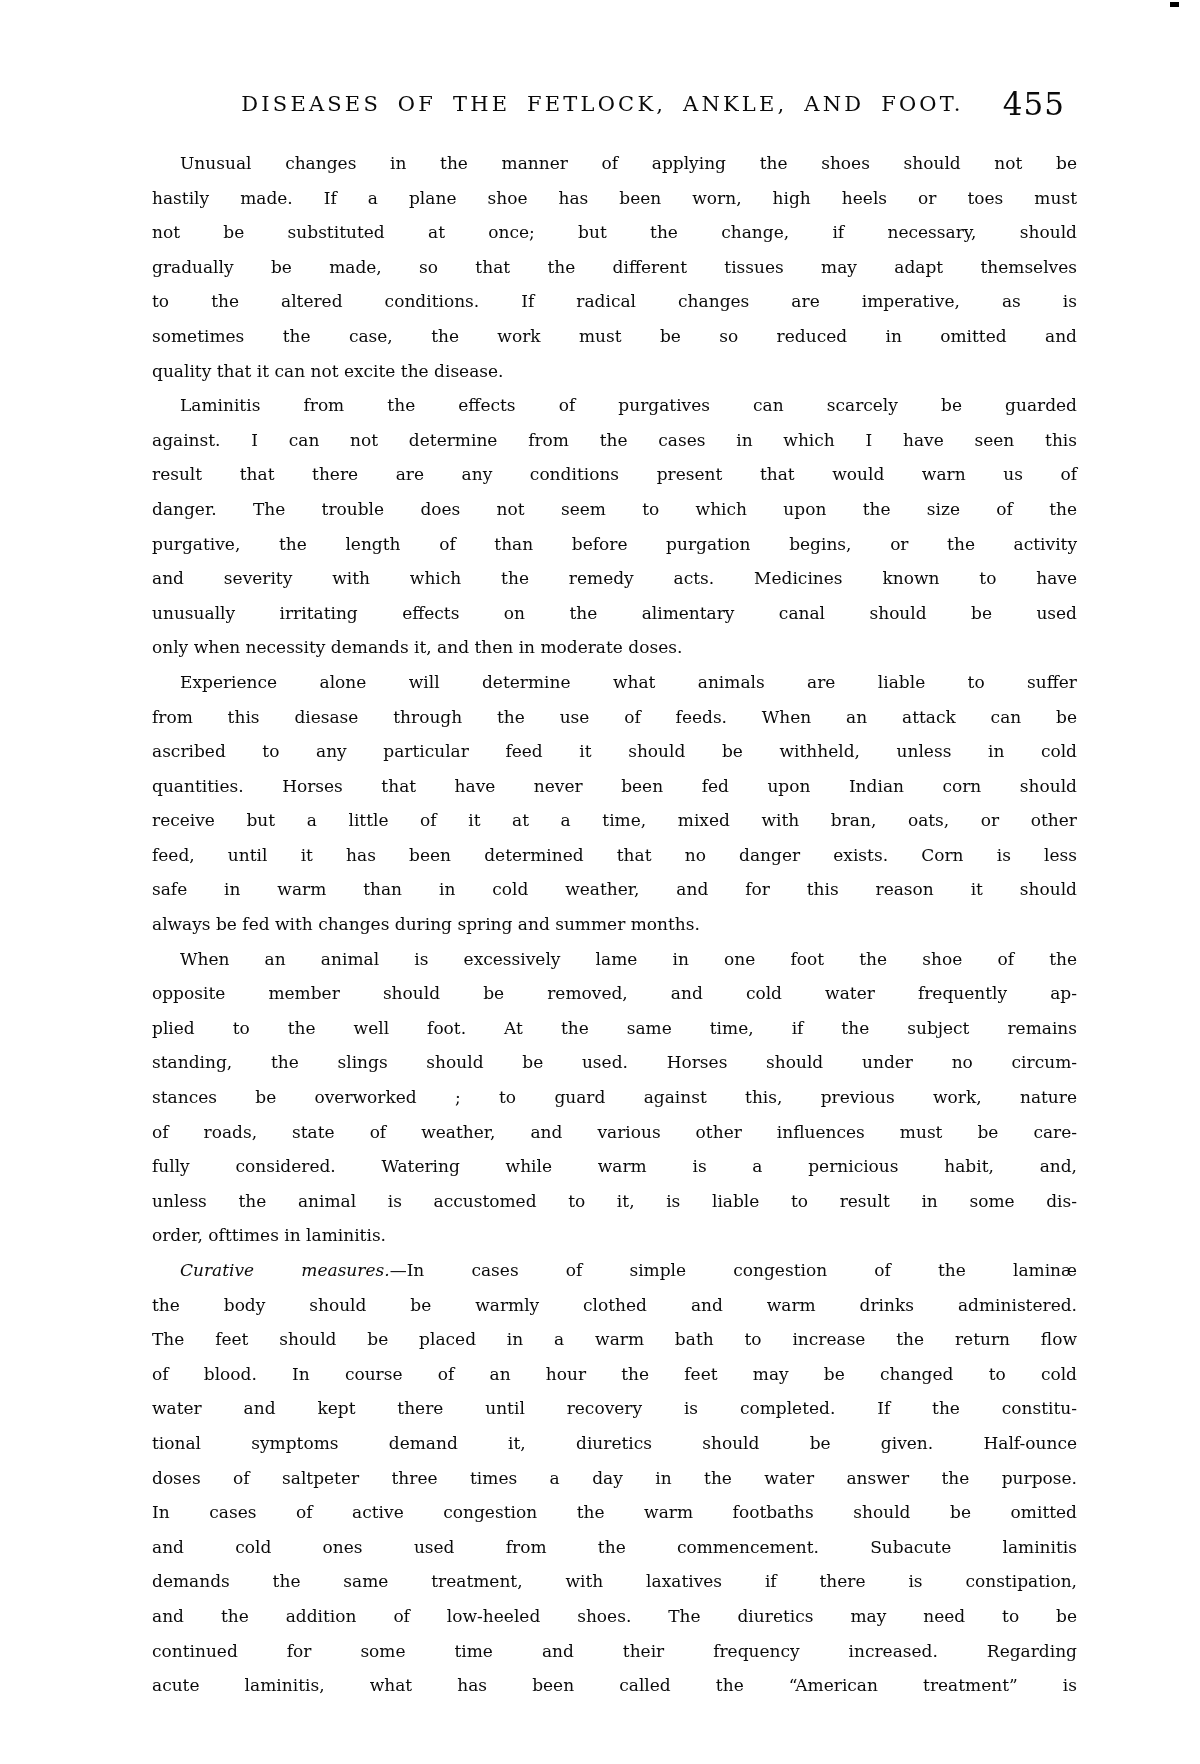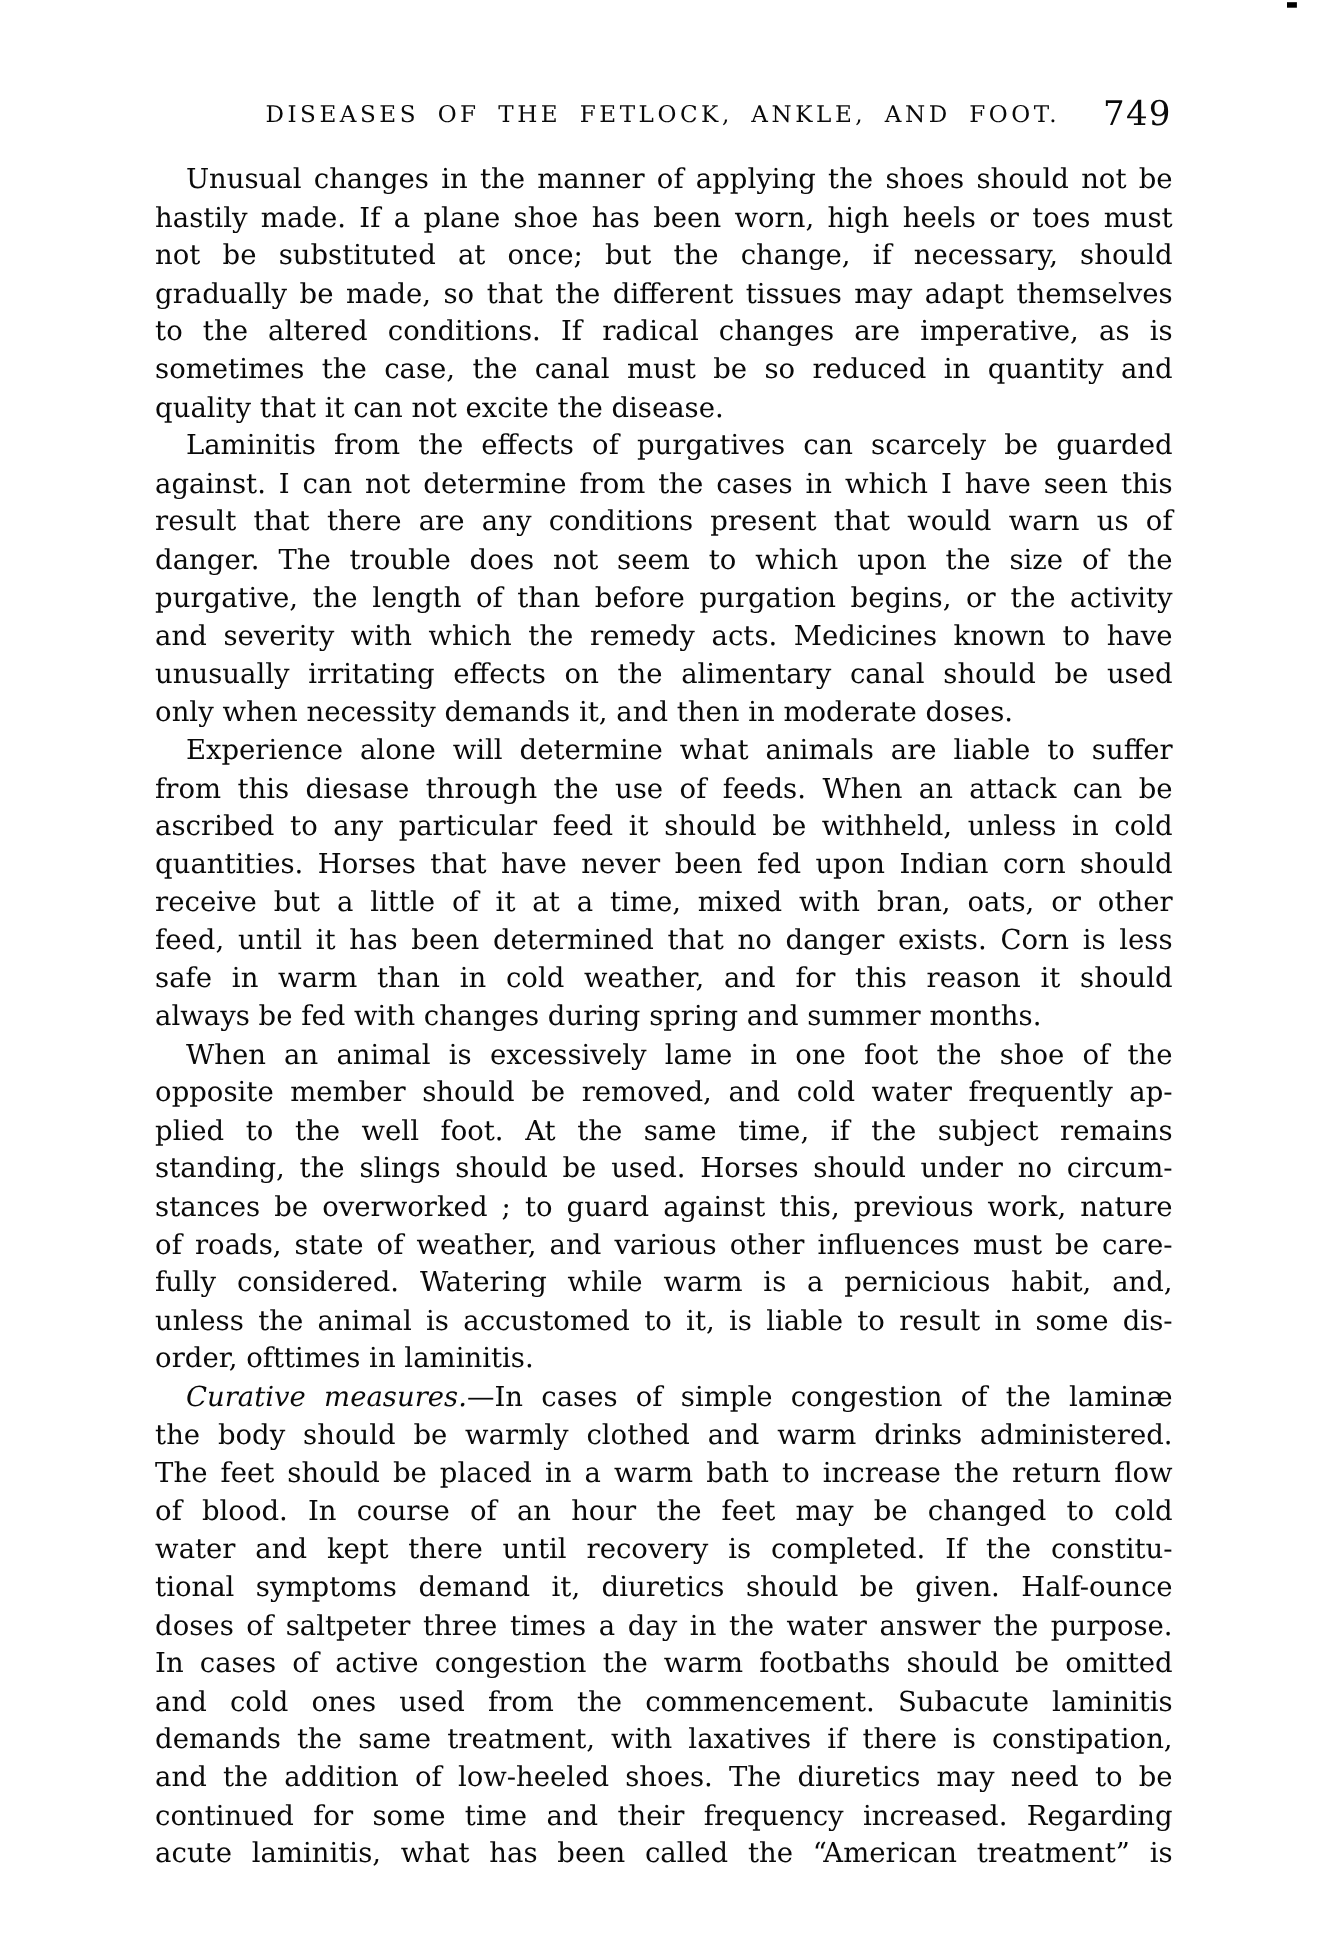--- a/index.html
+++ b/index.html
@@ -39,23 +39,23 @@
     position: absolute;
     right: 0;
     top: -4px;
     font-size: 31px;
     letter-spacing: 1px;
   }
   
   .page-body {
     position: absolute;
     top: 146px;
-    left: 141px;
+    left: 152px;
     width: 925px;
-    font-size: 25px;
+    font-size: 17px;
     line-height: 34.6px;
   }
   .para { margin: 0; }
   .line {
     text-align: justify;
     text-align-last: justify;
     -moz-text-align-last: justify;
     white-space: normal;
   }
   .line.first { text-indent: 28px; }
@@ -79,31 +79,31 @@
   }
 </style>
 </head>
 <body>
 
 <div class="sheet">
   <div class="scan-speck"></div>
 
   <div class="running-header">
     <div class="header-title">DISEASES OF THE FETLOCK, ANKLE, AND FOOT.</div>
-    <div class="page-number">749</div>
+    <div class="page-number">455</div>
   </div>
 
   <div class="page-body">
       <div class="para">
         <div class="line first">Unusual changes in the manner of applying the shoes should not be</div>
         <div class="line">hastily made. If a plane shoe has been worn, high heels or toes must</div>
         <div class="line">not be substituted at once; but the change, if necessary, should</div>
         <div class="line">gradually be made, so that the different tissues may adapt themselves</div>
         <div class="line">to the altered conditions. If radical changes are imperative, as is</div>
-        <div class="line">sometimes the case, the canal must be so reduced in quantity and</div>
+        <div class="line">sometimes the case, the work must be so reduced in omitted and</div>
         <div class="line last">quality that it can not excite the disease.</div>
       </div>
       <div class="para">
         <div class="line first">Laminitis from the effects of purgatives can scarcely be guarded</div>
         <div class="line">against. I can not determine from the cases in which I have seen this</div>
         <div class="line">result that there are any conditions present that would warn us of</div>
         <div class="line">danger. The trouble does not seem to which upon the size of the</div>
         <div class="line">purgative, the length of than before purgation begins, or the activity</div>
         <div class="line">and severity with which the remedy acts. Medicines known to have</div>
         <div class="line">unusually irritating effects on the alimentary canal should be used</div>

